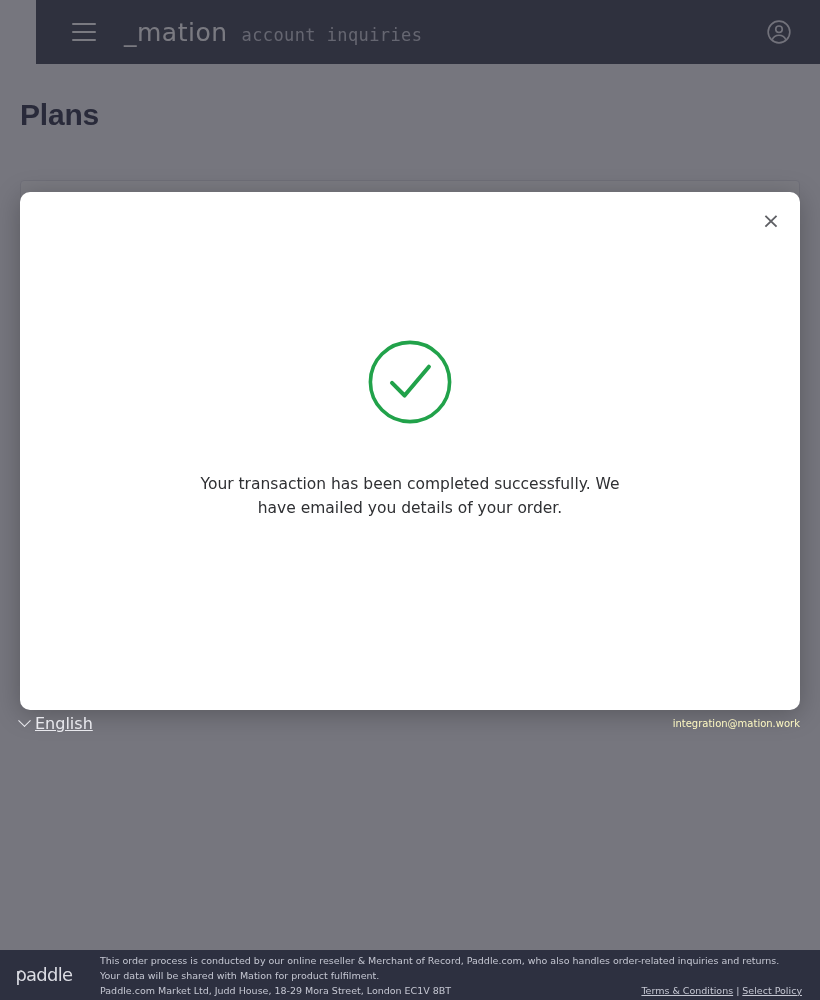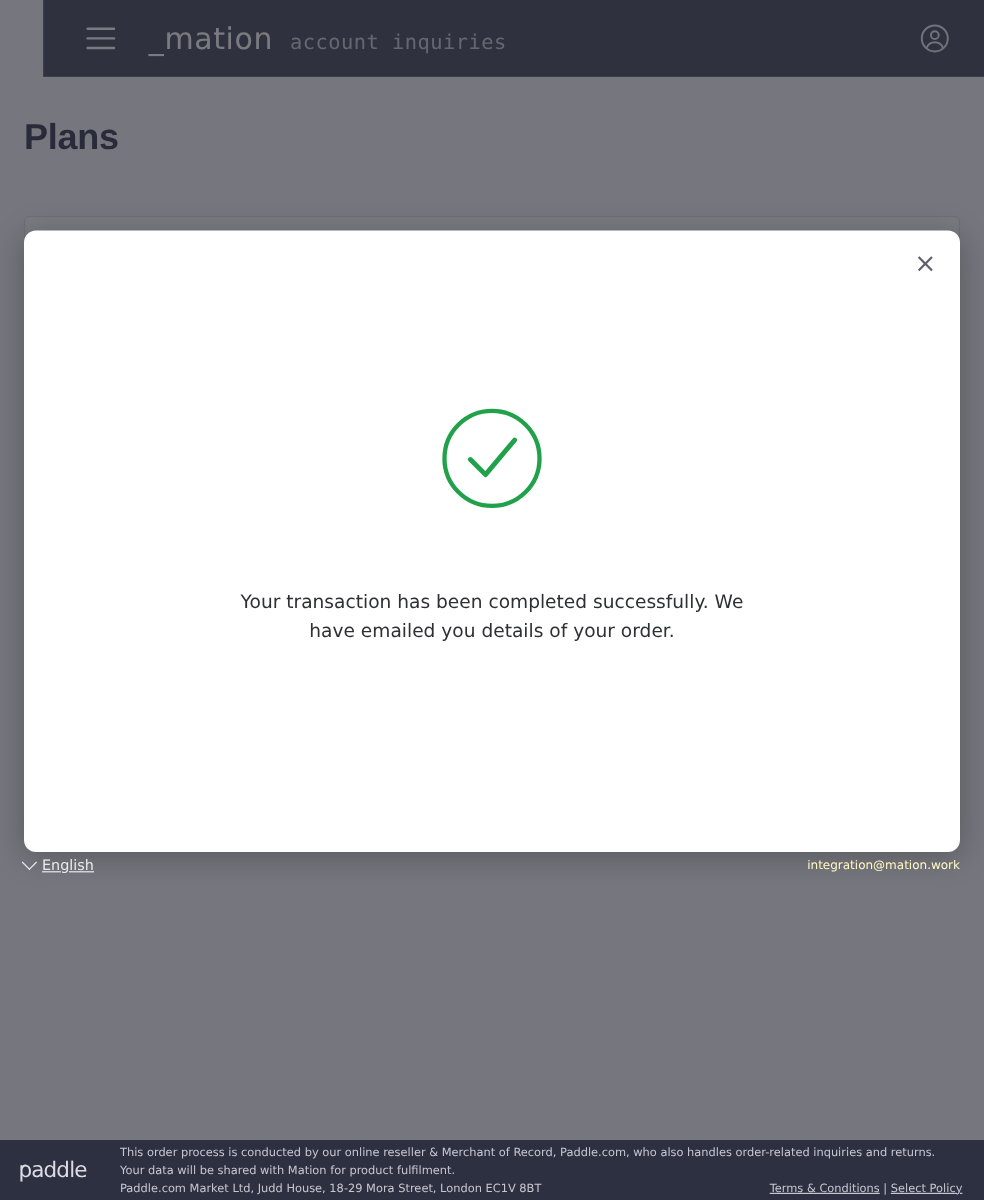--- a/index.html
+++ b/index.html
@@ -192,21 +192,21 @@
     display: flex;
     flex-direction: column;
     align-items: center;
     justify-content: flex-start;
     padding-top: 145px;
   }
 
   .success-icon { width: 90px; height: 90px; }
 
   .success-msg {
-    margin-top: 63px;
+    margin-top: 45px;
     width: 430px;
     text-align: center;
     font-family: "DejaVu Sans", sans-serif;
     font-size: 15.5px;
     line-height: 24px;
     color: #2f3033;
   }
 
   
   .meta-row {
@@ -217,21 +217,21 @@
     display: flex;
     align-items: center;
     justify-content: space-between;
     pointer-events: none;
   }
   .lang-select {
     display: flex;
     align-items: center;
     gap: 6px;
     font-family: "DejaVu Sans", sans-serif;
-    font-size: 12px;
+    font-size: 16px;
     color: #e9e9ee;
     pointer-events: auto;
     cursor: pointer;
   }
   .lang-select .lang-label { text-decoration: underline; }
   .chev-down-small {
     display: inline-block;
     width: 9px; height: 9px;
     border-right: 1.6px solid #e9e9ee;
     border-bottom: 1.6px solid #e9e9ee;

